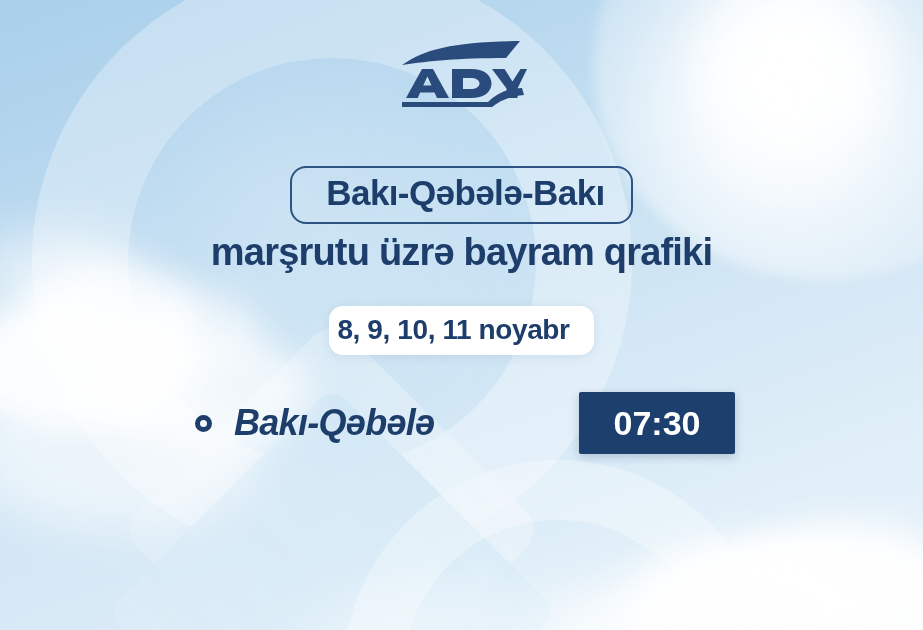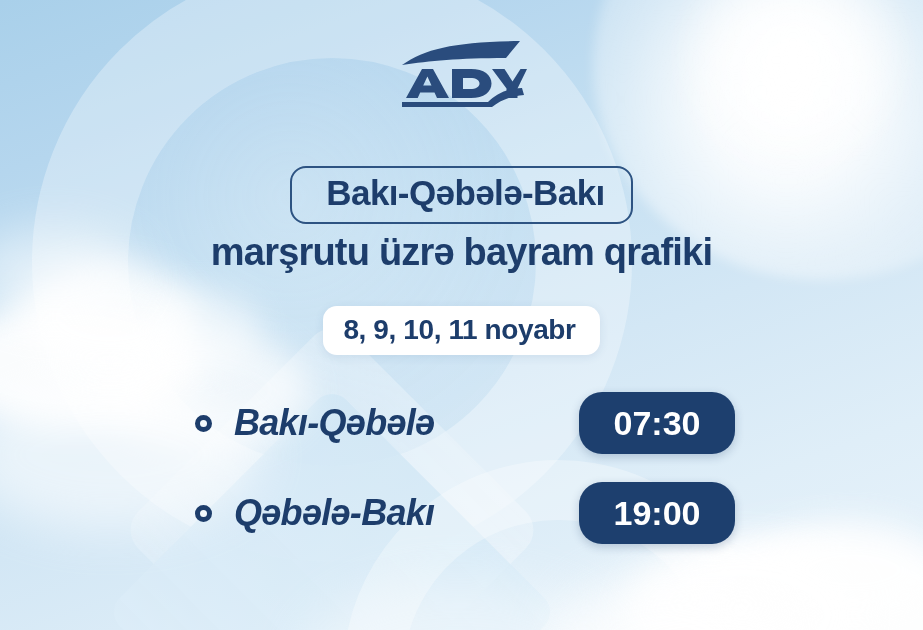--- a/index.html
+++ b/index.html
@@ -195,21 +195,21 @@
     position: absolute;
     top: 306px;
     left: 0;
     width: 923px;
     text-align: center;
   }
   .date-pill {
     display: inline-block;
     background: #ffffff;
     color: #1d3d6b;
-    padding: 9px 24px 11px 20px;
+    padding: 9px 24px 11px 8px;
     border-radius: 14px;
     font-size: 28px;
     font-weight: 700;
     letter-spacing: -0.4px;
     line-height: 1.05;
     white-space: nowrap;
     box-shadow: 0 2px 10px rgba(40,80,130,0.10);
   }
 
   
@@ -241,21 +241,21 @@
     letter-spacing: -0.7px;
     white-space: nowrap;
     flex: 1 1 auto;
     font-style: italic;
   }
   .time-badge {
     flex: 0 0 auto;
     width: 156px;
     height: 62px;
     background: #1d3f6e;
-    border-radius: 23px;
+    border-radius: 2px;
     color: #ffffff;
     font-size: 34px;
     font-weight: 700;
     letter-spacing: 0px;
     display: flex;
     align-items: center;
     justify-content: center;
     box-shadow: 0 3px 10px rgba(20,50,95,0.22);
   }
 </style>
@@ -320,22 +320,17 @@
     </div>
 
     <div class="schedule">
 
       <div class="sched-row">
         <span class="bullet"></span>
         <span class="sched-label">Bakı-Qəbələ</span>
         <span class="time-badge">07:30</span>
       </div>
 
-      <div class="sched-row">
-        <span class="bullet"></span>
-        <span class="sched-label">Qəbələ-Bakı</span>
-        <span class="time-badge">19:00</span>
-      </div>
 
     </div>
 
   </div>
 </div>
 
 </body></html>

